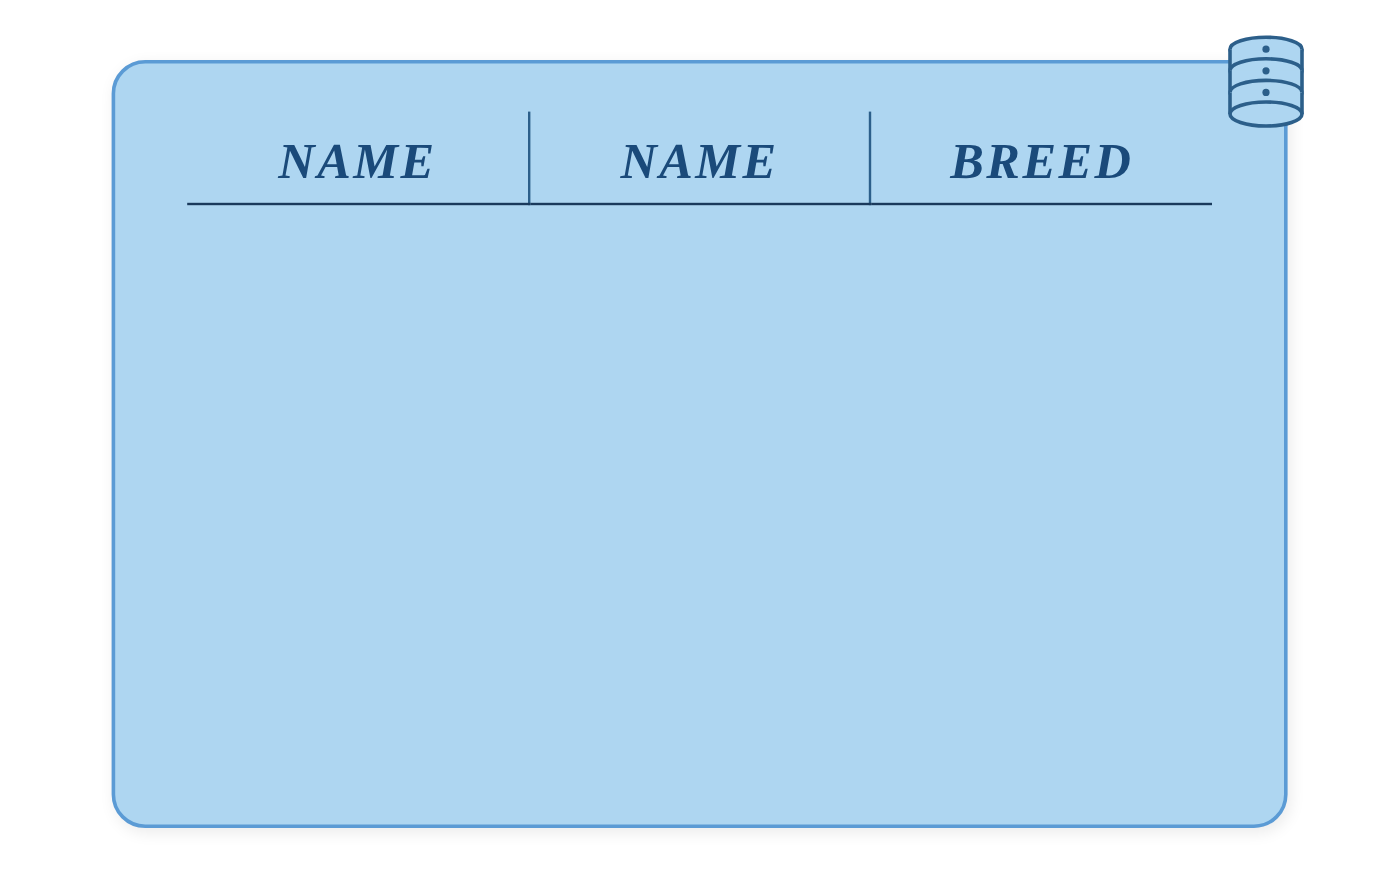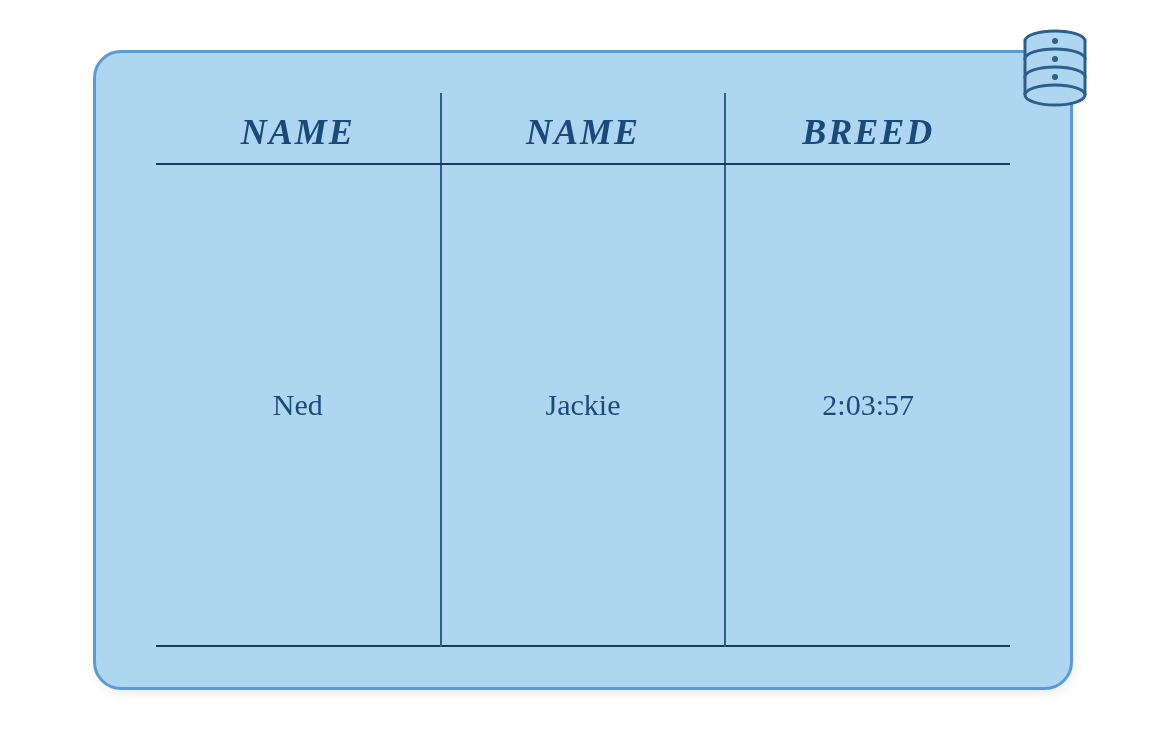--- a/index.html
+++ b/index.html
@@ -61,21 +61,21 @@
 
     .data-table th:last-child,
     .data-table td:last-child {
       border-right: none;
     }
 
     .data-table th {
       font-style: italic;
       font-weight: bold;
       letter-spacing: 2px;
-      font-size: 36px;
+      font-size: 42px;
       padding-bottom: 10px;
     }
 
     .header-row th {
       border-bottom: 2.5px solid #1a3a5c;
     }
 
     .data-table tbody tr {
       border-top: 2.5px solid #1a3a5c;
     }
@@ -133,22 +133,17 @@
         <col class="col-time" style="width:33.33%">
       </colgroup>
       <thead>
         <tr class="header-row">
           <th>NAME</th>
           <th>NAME</th>
           <th>BREED</th>
         </tr>
       </thead>
       <tbody id="table-body">
-      <tr>
-            <td>Ned</td>
-            <td>Jackie</td>
-            <td>2:03:57</td>
-          </tr>
         </tbody>
     </table>
 
   </div>
 </div>
 
 </body></html>

